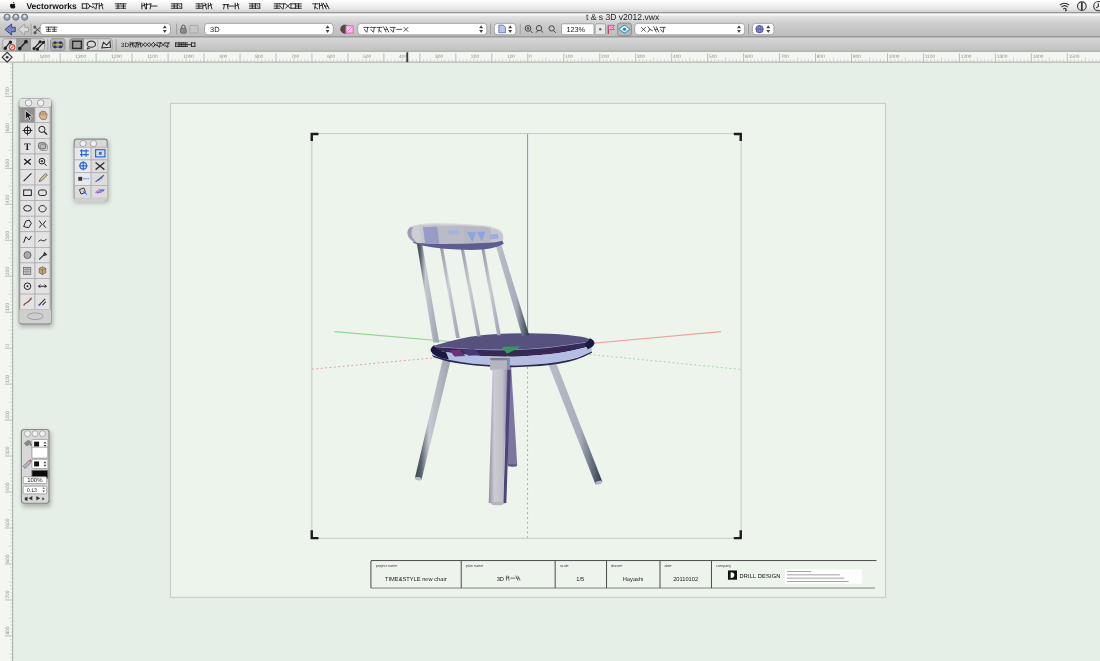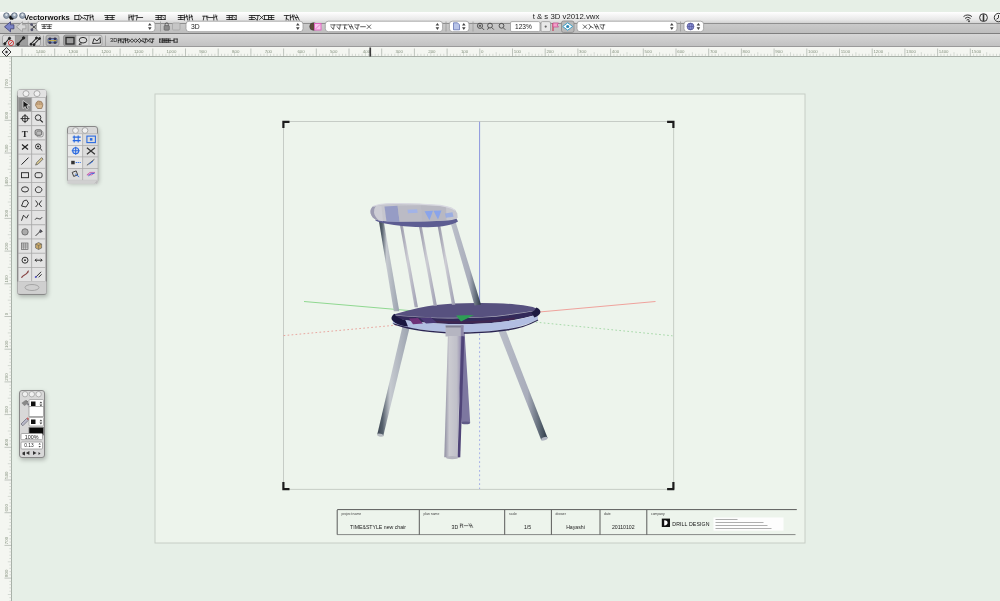--- a/index.html
+++ b/index.html
@@ -170,21 +170,21 @@
     <text x="0" y="0" font-size="4.4" fill="#86927f" font-family="Liberation Sans,sans-serif" transform="translate(8.2 315.3) rotate(-90)">0</text>
     <text x="0" y="0" font-size="4.4" fill="#86927f" font-family="Liberation Sans,sans-serif" transform="translate(8.2 348.0) rotate(-90)">100</text>
     <text x="0" y="0" font-size="4.4" fill="#86927f" font-family="Liberation Sans,sans-serif" transform="translate(8.2 380.7) rotate(-90)">200</text>
     <text x="0" y="0" font-size="4.4" fill="#86927f" font-family="Liberation Sans,sans-serif" transform="translate(8.2 413.4) rotate(-90)">300</text>
     <text x="0" y="0" font-size="4.4" fill="#86927f" font-family="Liberation Sans,sans-serif" transform="translate(8.2 446.1) rotate(-90)">400</text>
     <text x="0" y="0" font-size="4.4" fill="#86927f" font-family="Liberation Sans,sans-serif" transform="translate(8.2 478.8) rotate(-90)">500</text>
     <text x="0" y="0" font-size="4.4" fill="#86927f" font-family="Liberation Sans,sans-serif" transform="translate(8.2 511.5) rotate(-90)">600</text>
     <text x="0" y="0" font-size="4.4" fill="#86927f" font-family="Liberation Sans,sans-serif" transform="translate(8.2 544.2) rotate(-90)">700</text>
     <text x="0" y="0" font-size="4.4" fill="#86927f" font-family="Liberation Sans,sans-serif" transform="translate(8.2 576.9) rotate(-90)">800</text>
   </svg>
-<div style="position:absolute;left:0;top:12px;width:1000px;height:11.5px;background:linear-gradient(#ffffff,#e8e8e8 70%,#d2d2d2);border-bottom:1px solid #8f8f8f;z-index:30">
+<div style="position:absolute;left:0;top:0;width:1000px;height:11.5px;background:linear-gradient(#ffffff,#e8e8e8 70%,#d2d2d2);border-bottom:1px solid #8f8f8f;z-index:30">
     <svg width="1000" height="12" style="position:absolute;left:0;top:0">
       <g transform="translate(9.3,1.3) scale(0.80)">
         <path d="M4.1 1.9c-.45.55-1.2.5-1.2.5s-.1-.75.35-1.25c.45-.55 1.2-.5 1.2-.5s.1.7-.35 1.25zM4.2 2.7c-.65 0-.95.38-1.45.38S1.85 2.7 1.3 2.7C.6 2.7-.32 3.35-.32 4.75c0 1.75 1.25 3.35 1.95 3.35.42 0 .75-.42 1.3-.42s.8.42 1.3.42c.75 0 1.75-1.6 1.75-2.2-1.0-.35-1.2-1.75-.1-2.35C5.5 3 4.67 2.7 4.2 2.7z" fill="#111"></path>
       </g>
       <text x="24" y="8.4" font-size="7.7" font-weight="bold" fill="#111" font-family="Liberation Sans,sans-serif">Vectorworks</text>
       <path d="M74.8 3.5L78.8 3.5M74.8 3.5L74.8 7.5M74.8 7.5L78.8 7.5M78.8 3.5L78.8 7.5M79.7 2.9L81.7 5.5M81.7 5.5L79.7 8.1M81.7 5.5L84.3 6.8M84.0 3.5L89.2 3.5M87.9 3.5L87.3 8.1M84.6 5.5L86.6 8.1M90.2 2.9L90.2 8.1M90.2 5.5L93.5 4.2M92.2 2.9L93.5 8.1" stroke="#111" stroke-width="0.78" fill="none" stroke-linecap="round"></path>
       <path d="M104.7 3.5L109.9 3.5M105.3 5.5L109.3 5.5M107.3 3.5L107.3 7.5M105.3 7.5L109.3 7.5M109.6 3.5L114.8 3.5M110.2 5.5L114.2 5.5M112.2 3.5L112.2 7.5M110.2 7.5L114.2 7.5" stroke="#111" stroke-width="0.78" fill="none" stroke-linecap="round"></path>
       <path d="M129.0 2.9L129.0 8.1M129.0 5.5L132.3 4.2M131.0 2.9L132.3 8.1M133.2 2.9L133.2 8.1M133.2 4.2L137.2 3.5M137.2 3.5L136.5 8.1M137.5 5.5L142.7 5.5" stroke="#111" stroke-width="0.78" fill="none" stroke-linecap="round"></path>
       <path d="M155.7 3.5L160.9 3.5M155.7 5.5L160.9 5.5M155.7 7.5L160.9 7.5M158.3 3.5L158.3 7.5M161.2 3.5L165.2 3.5M161.2 3.5L161.2 7.5M161.2 7.5L165.2 7.5M165.2 3.5L165.2 7.5M162.5 4.8L163.9 6.2" stroke="#111" stroke-width="0.78" fill="none" stroke-linecap="round"></path>
       <path d="M178.2 3.5L183.4 3.5M178.2 5.5L183.4 5.5M178.2 7.5L183.4 7.5M180.8 3.5L180.8 7.5M184.4 2.9L184.4 8.1M184.4 5.5L187.7 4.2M186.4 2.9L187.7 8.1M189.3 2.9L189.3 8.1M189.3 5.5L192.6 4.2M191.3 2.9L192.6 8.1" stroke="#111" stroke-width="0.78" fill="none" stroke-linecap="round"></path>

